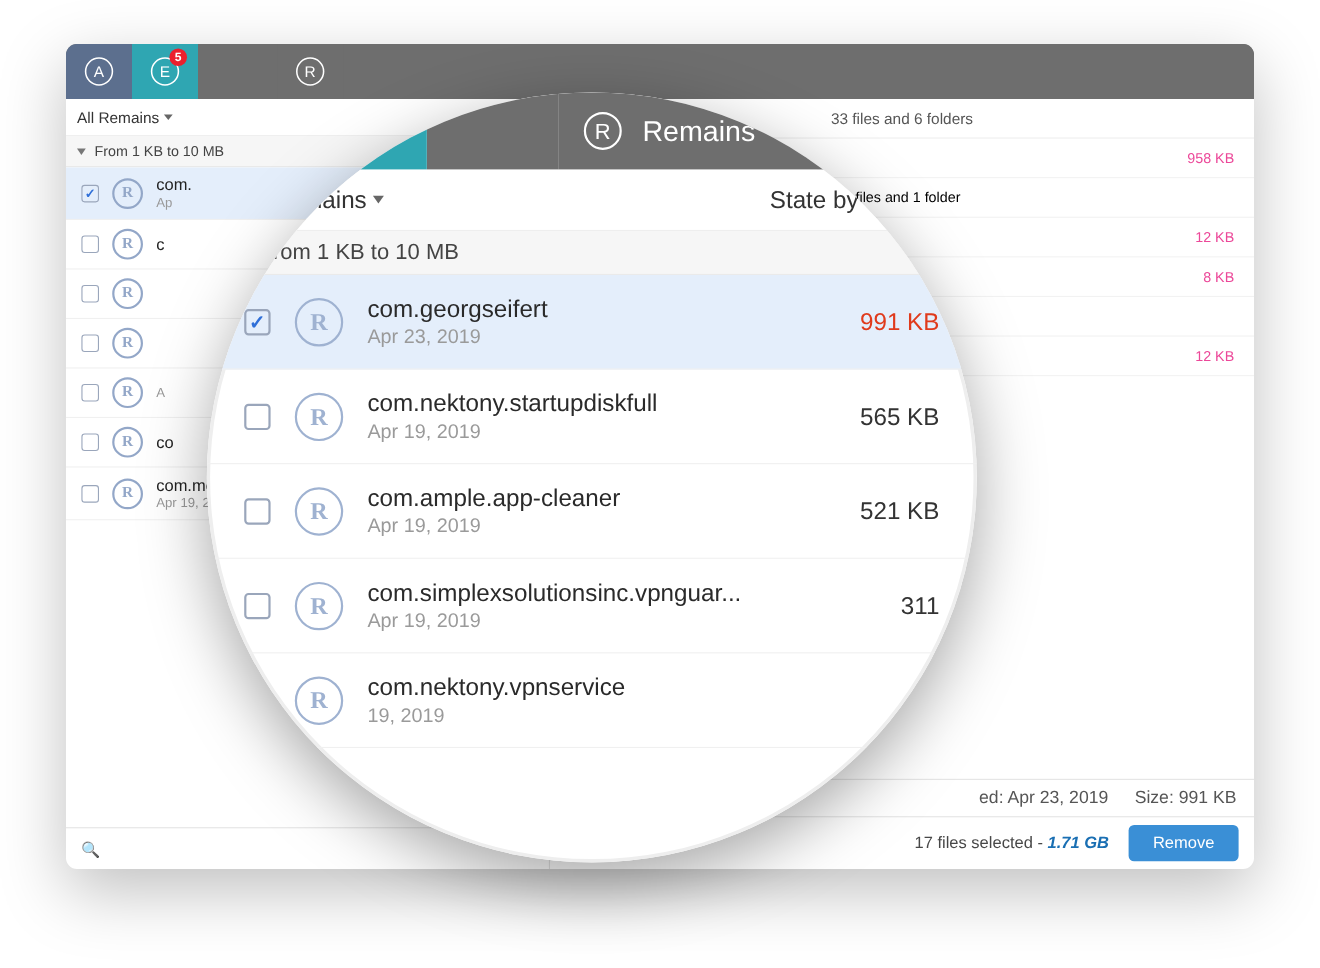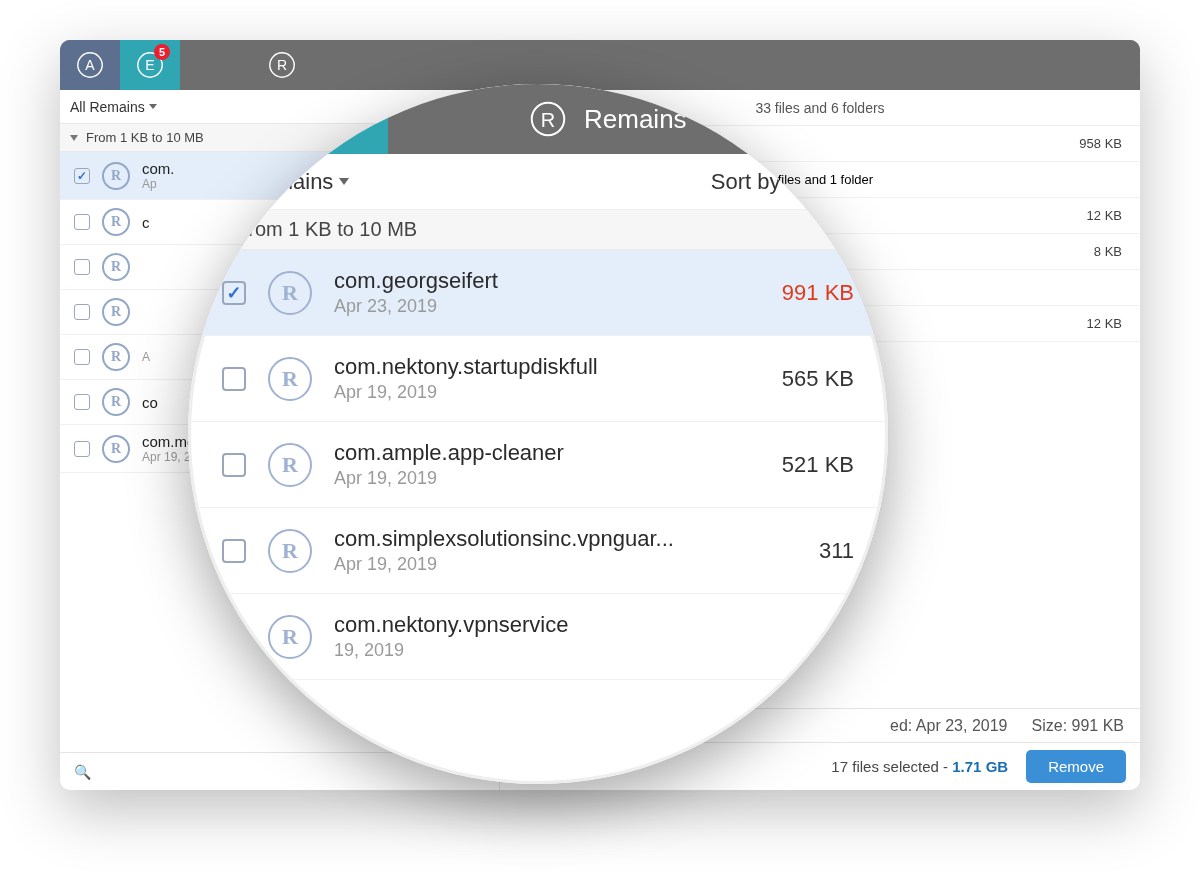--- a/index.html
+++ b/index.html
@@ -58,30 +58,30 @@
 .search-row { height:38px; display:flex; align-items:center; padding:0 14px; border-top:1px solid #e4e4e4; gap:8px; }
 .search-icon { color:#aaa; font-size:14px; }
 .search-row input { border:none; outline:none; font-size:14px; flex:1; color:#666; }
 
 
 .detail-hdr { height:36px; display:flex; align-items:center; justify-content:center; border-bottom:1px solid #eee;
   font-size:14px; color:#555; }
 .detail-list { flex:1; }
 .drow { display:flex; align-items:center; padding:10px 18px; border-bottom:1px solid #f2f2f2; font-size:13px; }
 .drow-label { flex:1; color:#666; white-space:nowrap; overflow:hidden; text-overflow:ellipsis; }
-.drow-size { color:#404040; }
+.drow-size { color:#ec4899; }
 
 .status-row { height:34px; border-top:1px solid #e4e4e4; display:flex; align-items:center;
   padding:0 16px; font-size:16px; color:#555; gap:24px; }
 .status-row .spacer { flex:1; }
 
 .action-bar { height:48px; border-top:1px solid #e4e4e4; display:flex; align-items:center;
   justify-content:flex-end; padding:0 14px; gap:18px; }
 .sel-text { font-size:15px; color:#474747; }
-.sel-text b { color:#1a6fb3; font-weight:700; }
+.sel-text b { color:#1a6fb3; font-weight:700;font-style:italic; }
 .btn-remove { background:#3a8fd6; color:#fff; border:none; padding:8px 22px; border-radius:5px;
   font-size:15px; cursor:pointer; }
 
 
 .magnifier { position:absolute; left:188px; top:84px; width:700px; height:700px; border-radius:50%;
   background:#fff; box-shadow:0 18px 60px rgba(0,0,0,.35), inset 0 0 0 3px #eee; overflow:hidden; }
 .mag-inner { position:absolute; inset:0; }
 
 .mag-tabrow { height:70px; display:flex; }
 .mag-tab-e { width:90px; background:#2fa6b2; display:flex; align-items:center; justify-content:center; position:relative;}
@@ -278,21 +278,21 @@
             <text x="16" y="22" text-anchor="middle" fill="#fff" font-size="16" font-family="Georgia">R</text>
           </svg>
         <span>Remains</span>
       </div>
     </div>
     <div class="mag-filter">
       <div class="dd">
         <span>All Remains</span>
         <span class="caret-dn" style="border-top-width:7px;border-left-width:5px;border-right-width:5px"></span>
       </div>
-      <div class="sort">Sort by Newest</div>
+      <div class="sort">State by Newest</div>
     </div>
     <div class="mag-group">
       <span class="disc"></span>
       <span>From 1 KB to 10 MB</span>
     </div>
     <div id="mag-list">
         <div class="mag-row sel">
           <div class="mag-chk checked"></div>
           <div class="mag-ricon">R</div>
           <div class="mag-text">

